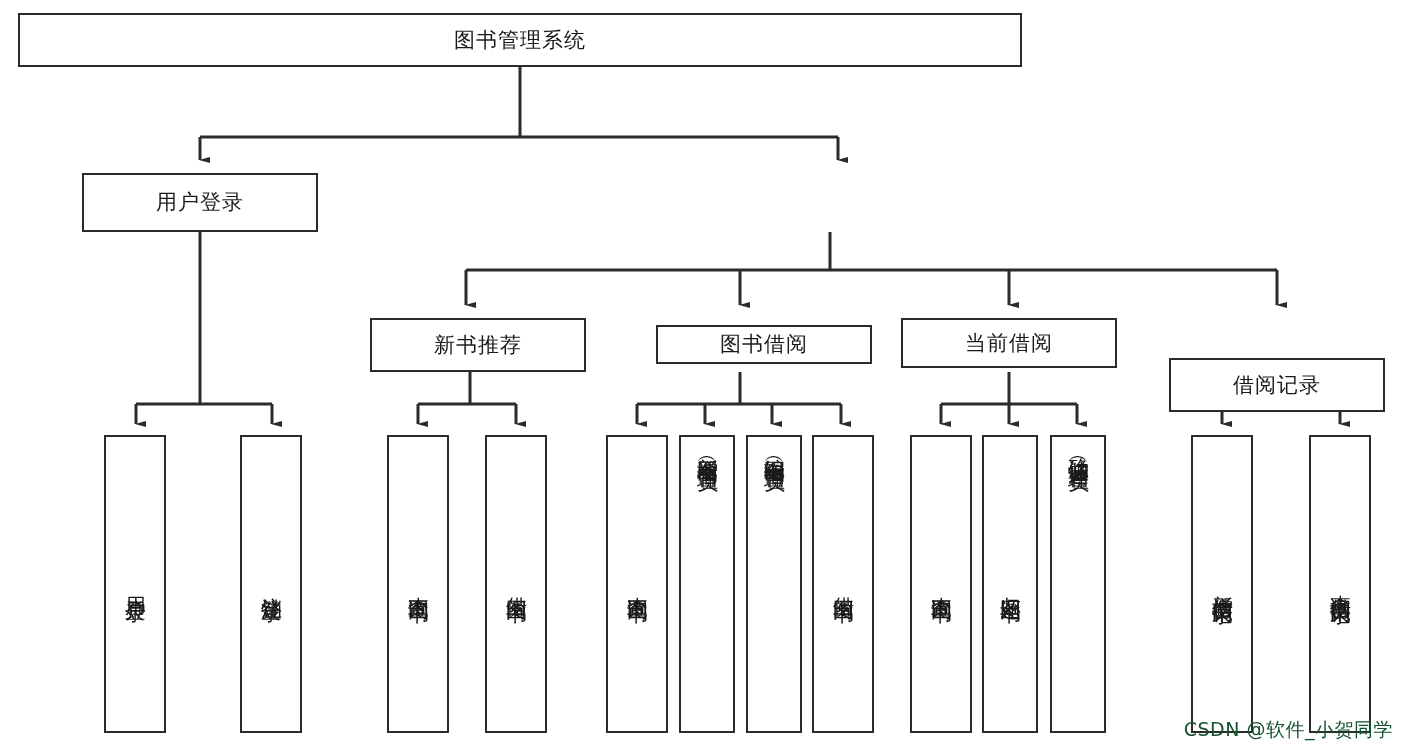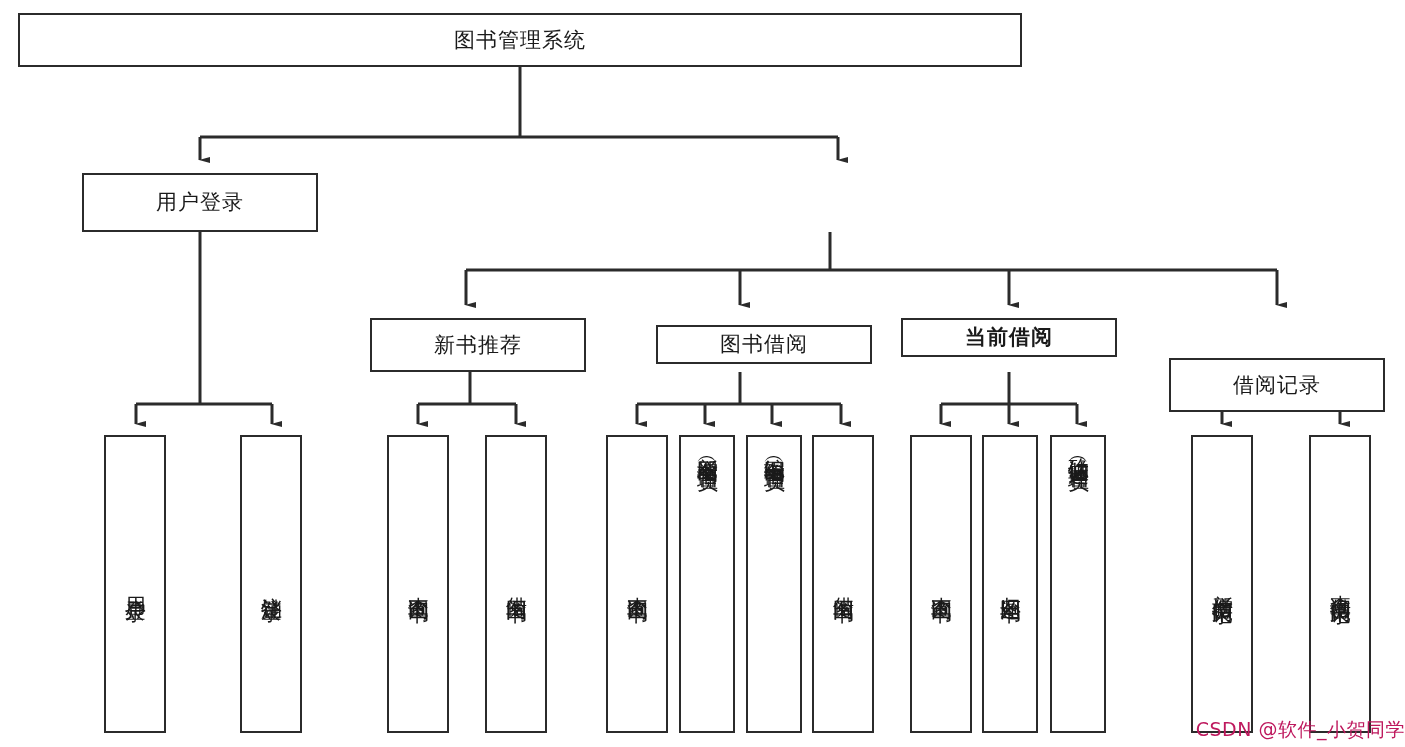--- a/index.html
+++ b/index.html
@@ -52,24 +52,24 @@
   .node.v.centered {
     justify-content: center;
   }
   .node .label {
     display: block;
     white-space: pre-line;
     text-align: left;
   }
   .watermark {
     position: absolute;
-    right: 0;
+    right: 12px;
     bottom: 4px;
     font-size: 19px;
-    color: #be185d;
+    color: #14532d;
     letter-spacing: 0.5px;
     white-space: nowrap;
   }
 </style>
 </head>
 <body>
 
 <div id="canvas">
 
   <svg class="edges" viewBox="0 0 1405 747">
@@ -129,21 +129,21 @@
   <div class="node h" style="left:82px; top:173px; width:236px; height:59px;">
     <span class="label">用户登录</span>
   </div>
 
   <div class="node h" style="left:362px; top:318px; width:216px; height:54px;margin-left:8px;">
     <span class="label">新书推荐</span>
   </div>
   <div class="node h" style="left:632px; top:325px; width:216px; height:39px;margin-left:24px;">
     <span class="label">图书借阅</span>
   </div>
-  <div class="node h" style="left:901px; top:318px; width:216px; height:39px;font-weight:bold;">
+  <div class="node h" style="left:901px; top:318px; width:216px; height:50px;">
     <span class="label">当前借阅</span>
   </div>
   <div class="node h" style="left:1169px; top:318px; width:216px; height:54px;margin-top:40px;">
     <span class="label">借阅记录</span>
   </div>
 
   <div class="node v centered" style="left:104px; top:435px; width:62px; height:298px;">
     <span class="label">用户登录</span>
   </div>
   <div class="node v centered" style="left:240px; top:435px; width:62px; height:298px;">

